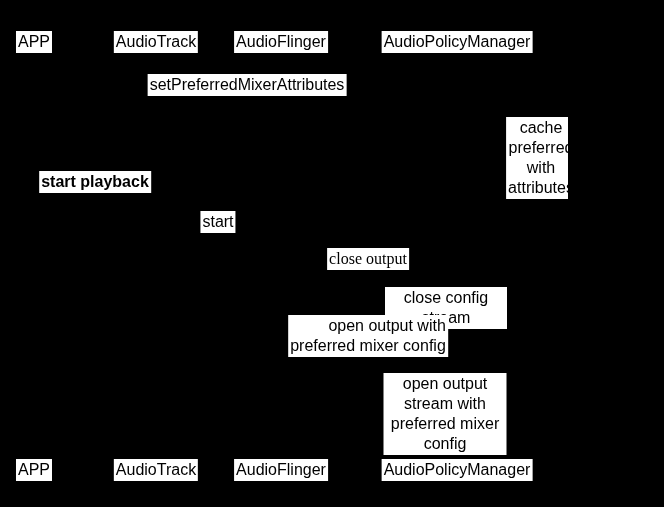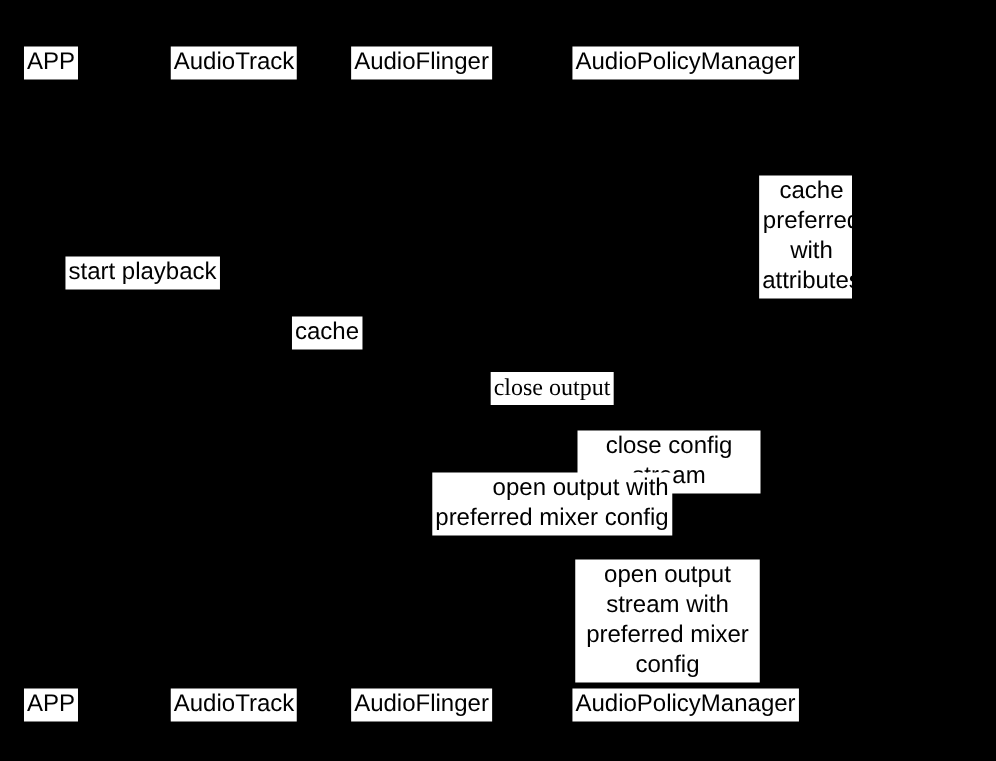--- a/index.html
+++ b/index.html
@@ -36,24 +36,25 @@
 <body>
 
 <div class="canvas">
 
   <div class="label" style="left:34px;  top:31px;">APP</div>
   <div class="label" style="left:156px; top:31px;">AudioTrack</div>
   <div class="label" style="left:281px; top:31px;">AudioFlinger</div>
   <div class="label" style="left:457px; top:31px;">AudioPolicyManager</div>
   <div class="label" style="left:610px; top:31px;">HAL</div>
 
+  <div class="label" style="left:247px; top:74px;">setPreferredMixerAttributes</div>
   <div class="label" style="left:541px; top:117px;">cache preferred
 with attributes</div>
-  <div class="label" style="left:95px;  top:171px;">start playback</div>
-  <div class="label" style="left:218px; top:211px;">cache</div>
+  <div class="label" style="left:95px;  top:171px;font-weight:bold;">start playback</div>
+  <div class="label" style="left:218px; top:211px;">start</div>
   <div class="label" style="left:368px; top:248px;font-family:Liberation Serif, serif;">close output</div>
   <div class="label" style="left:446px; top:287px;">close config stream</div>
   <div class="label" style="left:368px; top:315px;text-align:right;">open output with
 preferred mixer config</div>
   <div class="label" style="left:445px; top:373px;">open output stream with
 preferred mixer config</div>
 
   <div class="label" style="left:34px;  top:459px;">APP</div>
   <div class="label" style="left:156px; top:459px;">AudioTrack</div>
   <div class="label" style="left:281px; top:459px;">AudioFlinger</div>

